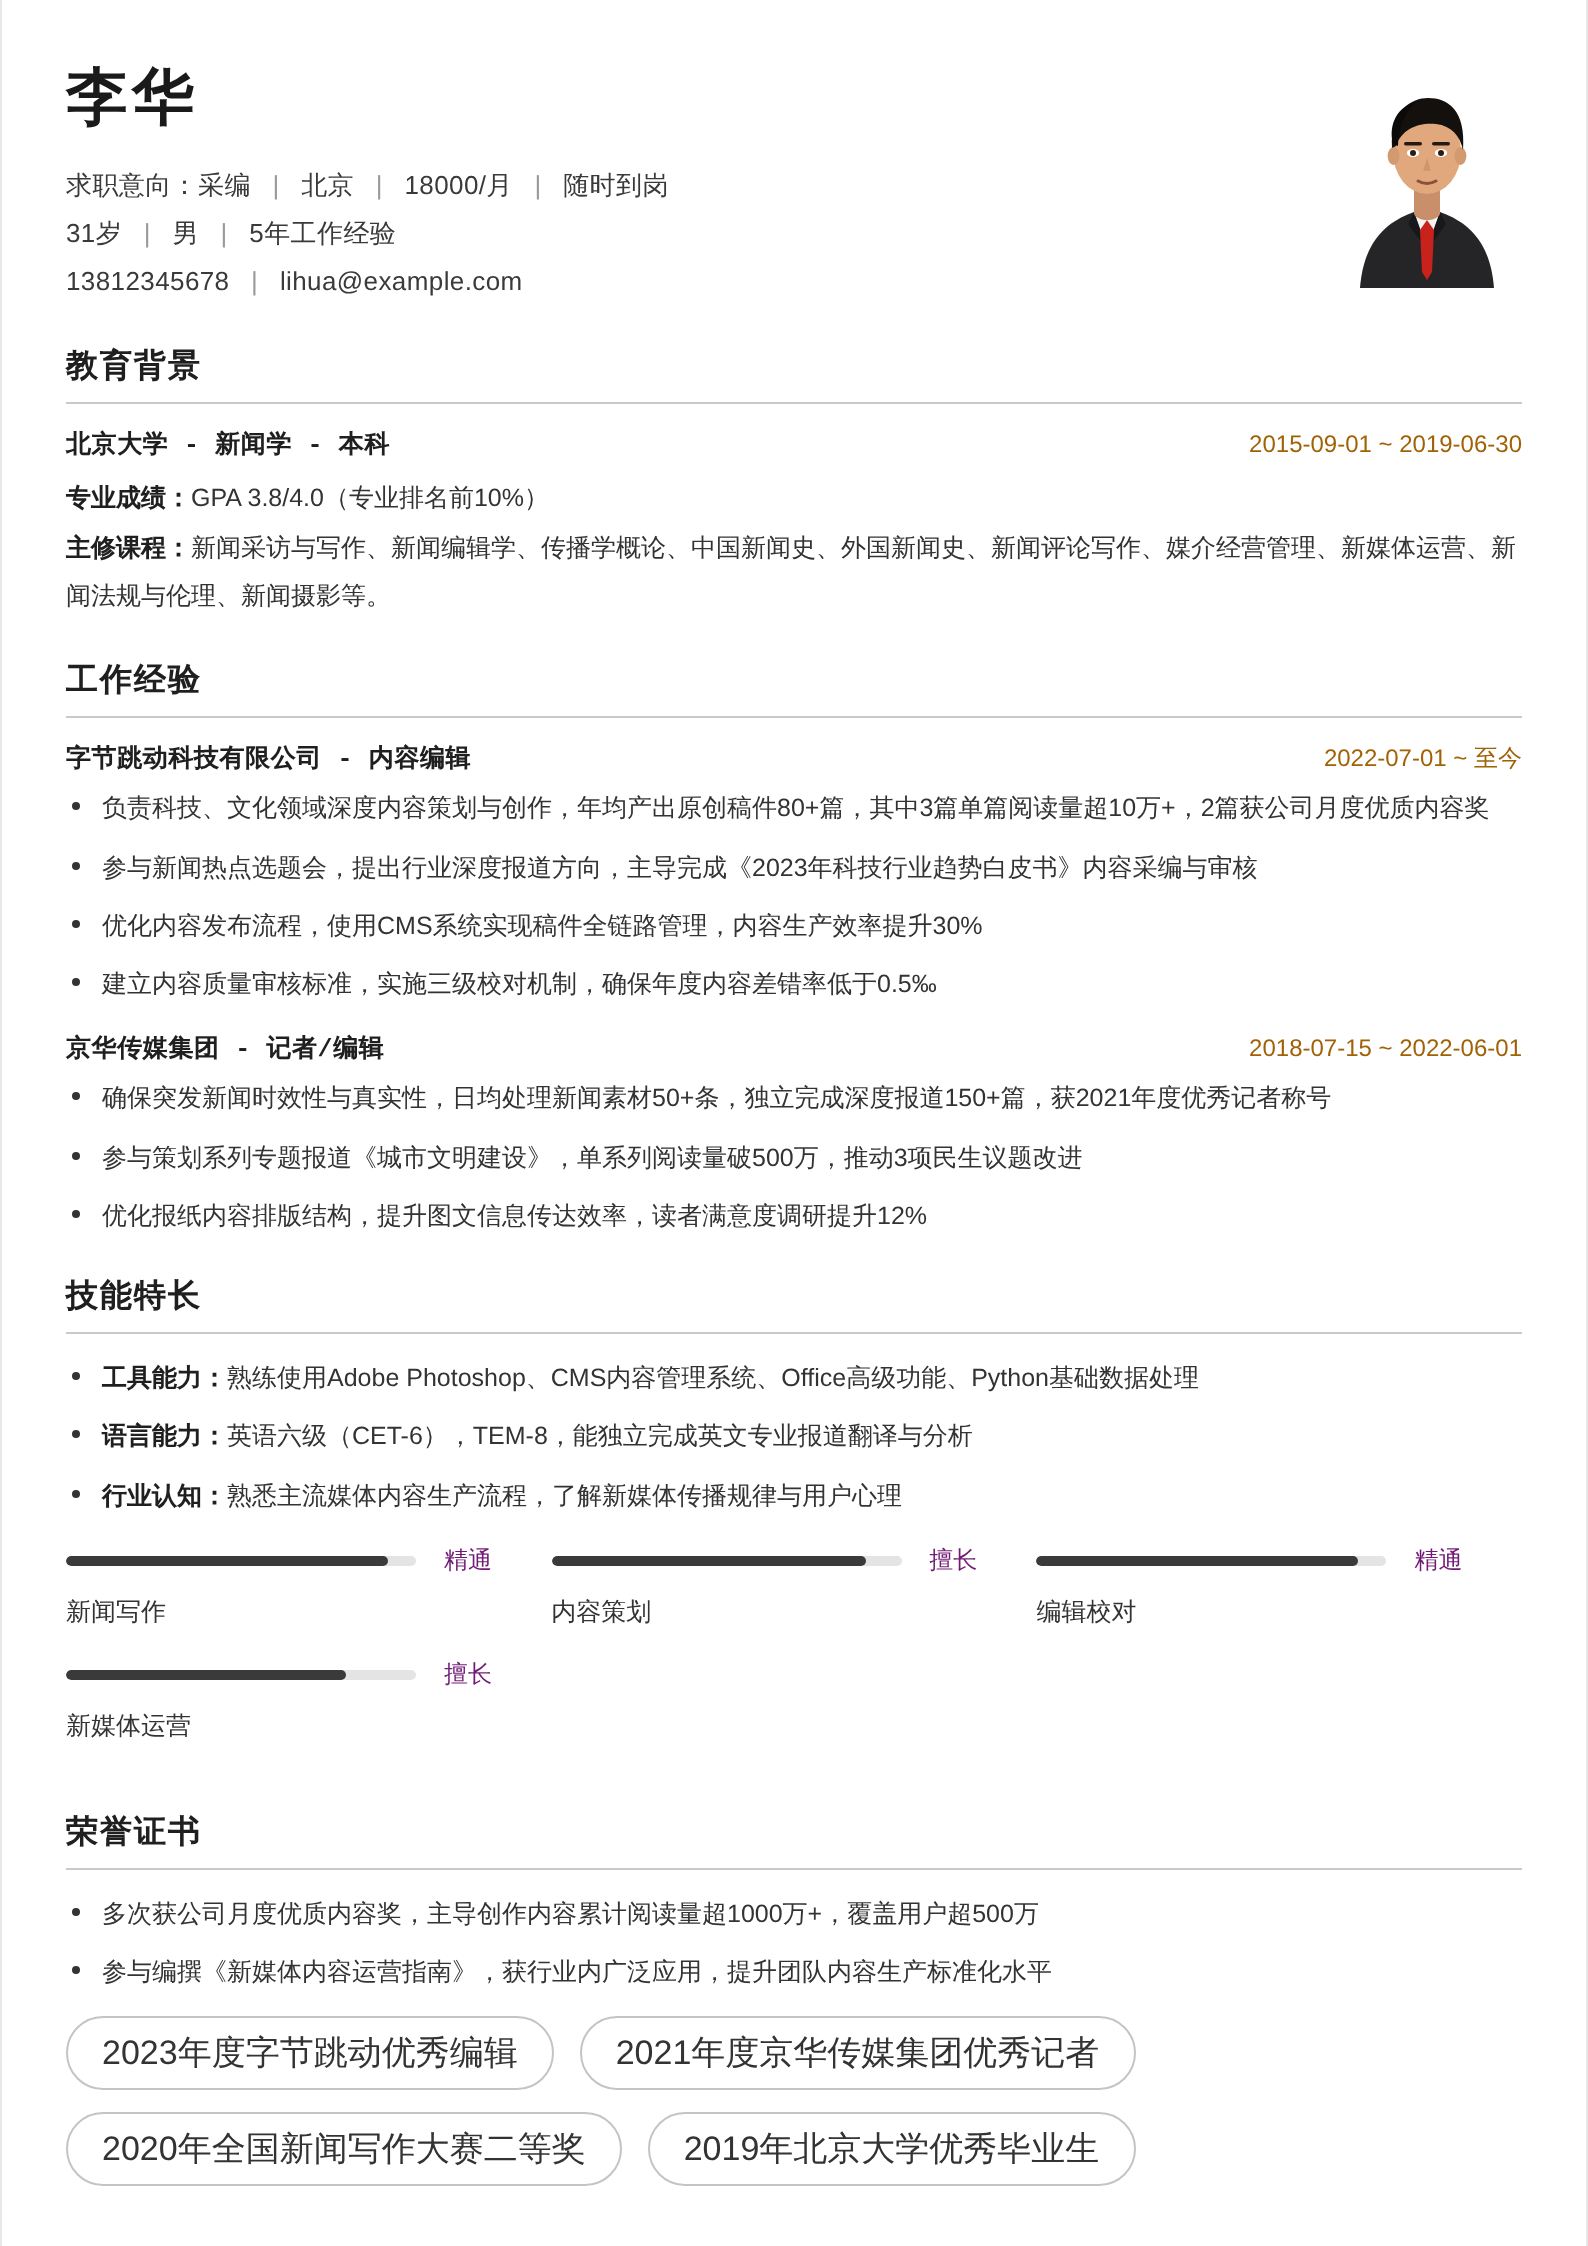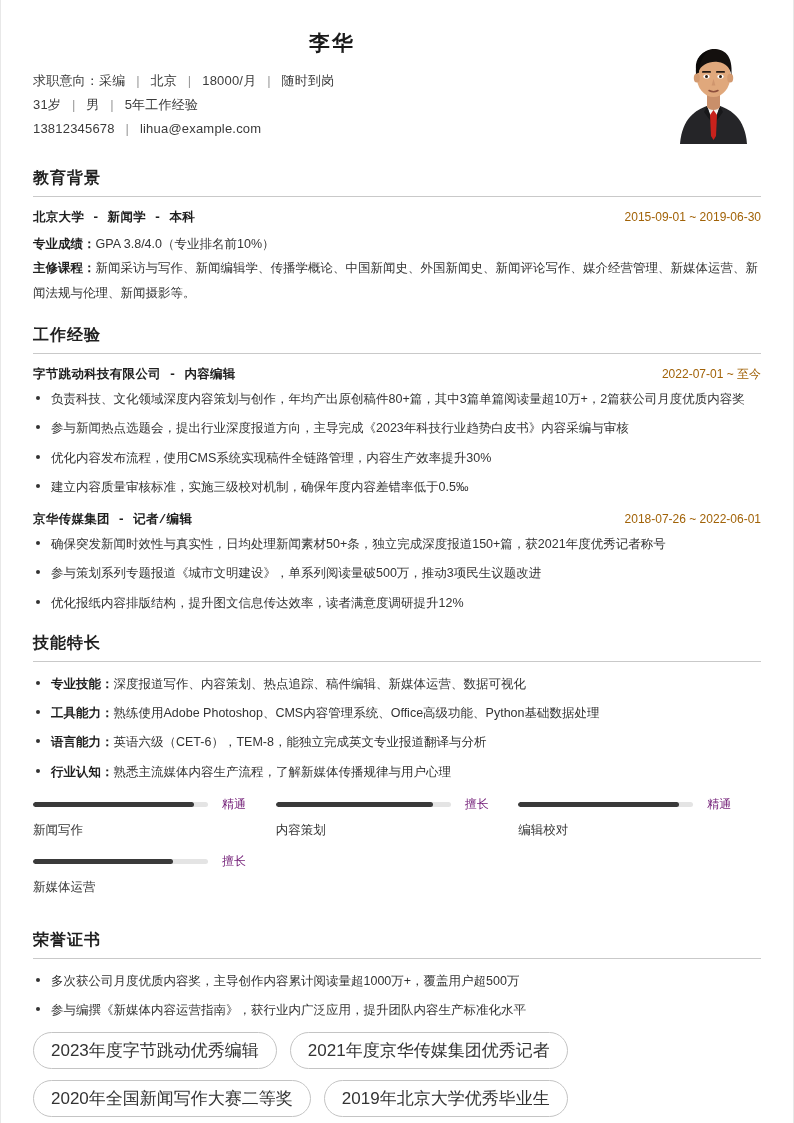--- a/index.html
+++ b/index.html
@@ -26,22 +26,21 @@
     padding: 22px 32px 0 32px;
   }
 
   
   .header {
     position: relative;
     min-height: 118px;
     padding-right: 130px;
   }
   .name {
-    text-align: center;
-    font-size: 21px;
+    font-size: 31px;
     font-weight: bold;
     color: #1a1a1a;
     letter-spacing: 2px;
     margin: 8px 0 14px 0;
     line-height: 1.2;
   }
   .meta-line {
     font-size: 13px;
     color: #3a3a3a;
     line-height: 1.85;
@@ -290,38 +289,35 @@
           <li>负责科技、文化领域深度内容策划与创作，年均产出原创稿件80+篇，其中3篇单篇阅读量超10万+，2篇获公司月度优质内容奖</li>
           <li>参与新闻热点选题会，提出行业深度报道方向，主导完成《2023年科技行业趋势白皮书》内容采编与审核</li>
           <li>优化内容发布流程，使用CMS系统实现稿件全链路管理，内容生产效率提升30%</li>
           <li>建立内容质量审核标准，实施三级校对机制，确保年度内容差错率低于0.5‰</li>
         </ul>
       </div>
 
       <div class="entry" style="margin-top:14px">
         <div class="entry-head">
           <span class="entry-title">京华传媒集团 - 记者/编辑</span>
-          <span class="entry-date">2018-07-26 ~ 2022-06-01</span>
+          <span class="entry-date">2018-07-15 ~ 2022-06-01</span>
         </div>
         <ul class="bullets">
           <li>确保突发新闻时效性与真实性，日均处理新闻素材50+条，独立完成深度报道150+篇，获2021年度优秀记者称号</li>
           <li>参与策划系列专题报道《城市文明建设》，单系列阅读量破500万，推动3项民生议题改进</li>
           <li>优化报纸内容排版结构，提升图文信息传达效率，读者满意度调研提升12%</li>
         </ul>
       </div>
     </div>
 
     <div class="section">
       <div class="section-title">技能特长</div>
       <div class="section-rule"></div>
 
       <ul class="bullets">
-        <li>
-          <b>专业技能：</b><span>深度报道写作、内容策划、热点追踪、稿件编辑、新媒体运营、数据可视化</span>
-        </li>
         <li>
           <b>工具能力：</b><span>熟练使用Adobe Photoshop、CMS内容管理系统、Office高级功能、Python基础数据处理</span>
         </li>
         <li>
           <b>语言能力：</b><span>英语六级（CET-6），TEM-8，能独立完成英文专业报道翻译与分析</span>
         </li>
         <li>
           <b>行业认知：</b><span>熟悉主流媒体内容生产流程，了解新媒体传播规律与用户心理</span>
         </li>
       </ul>

